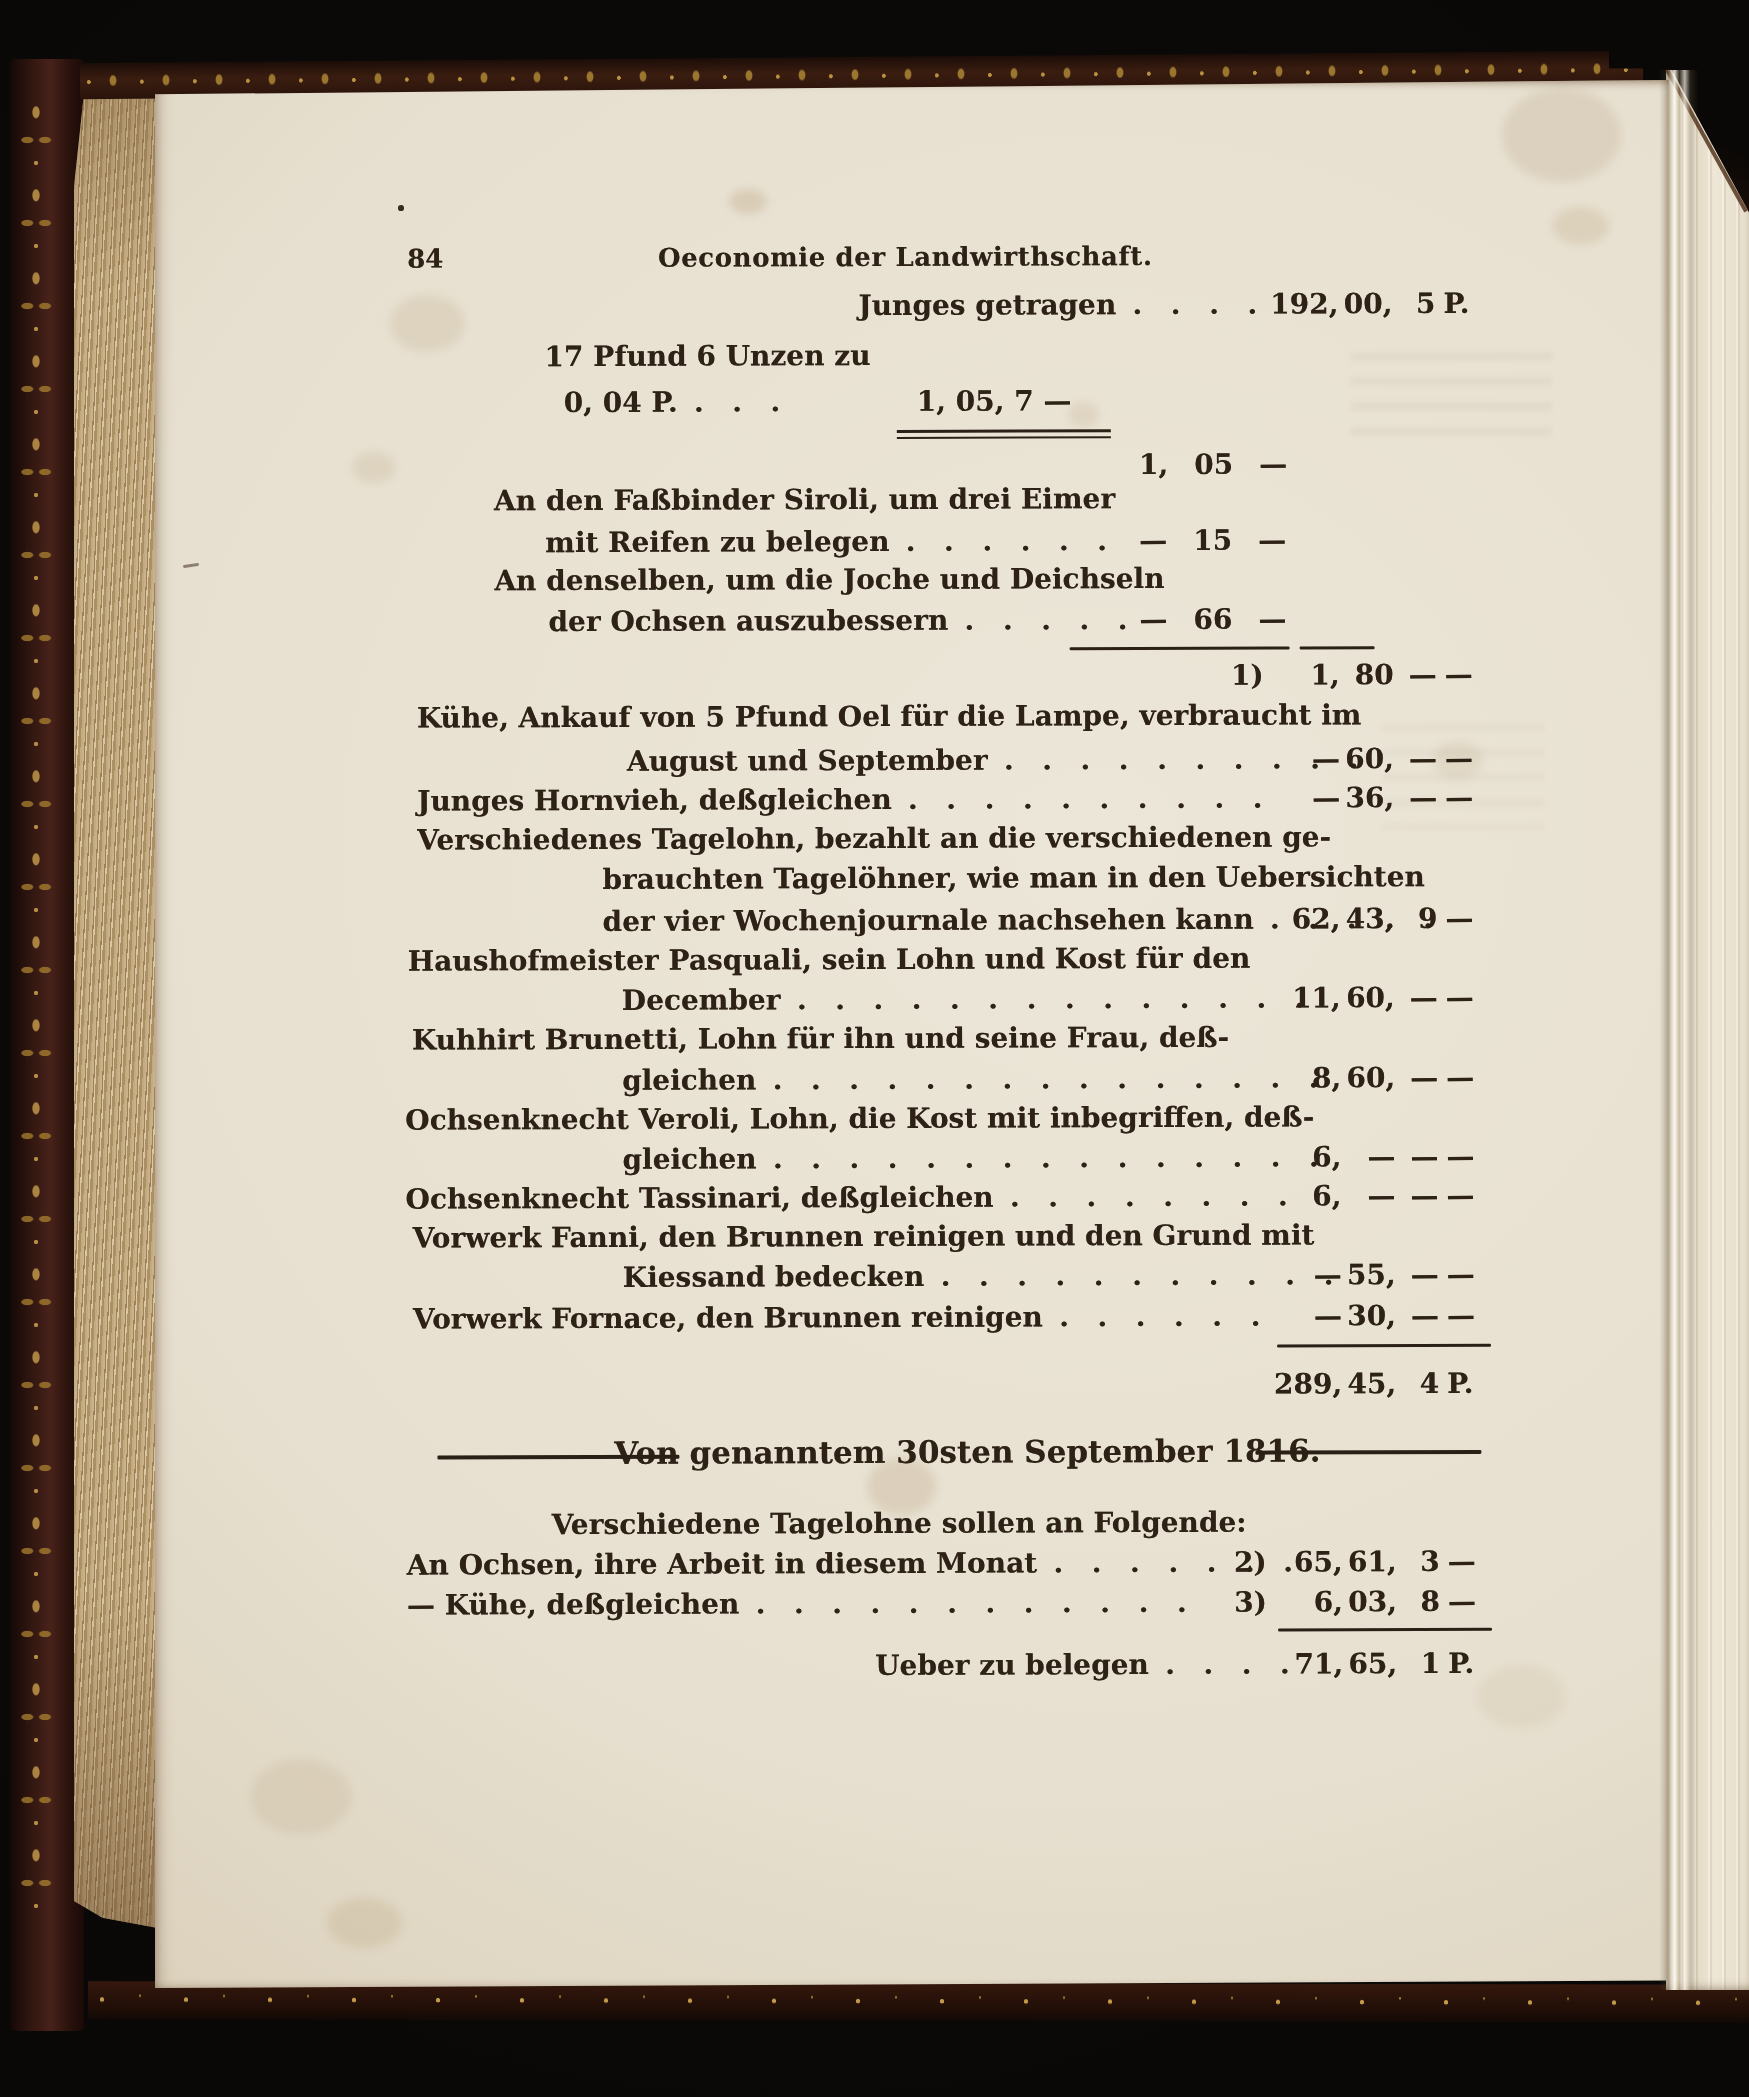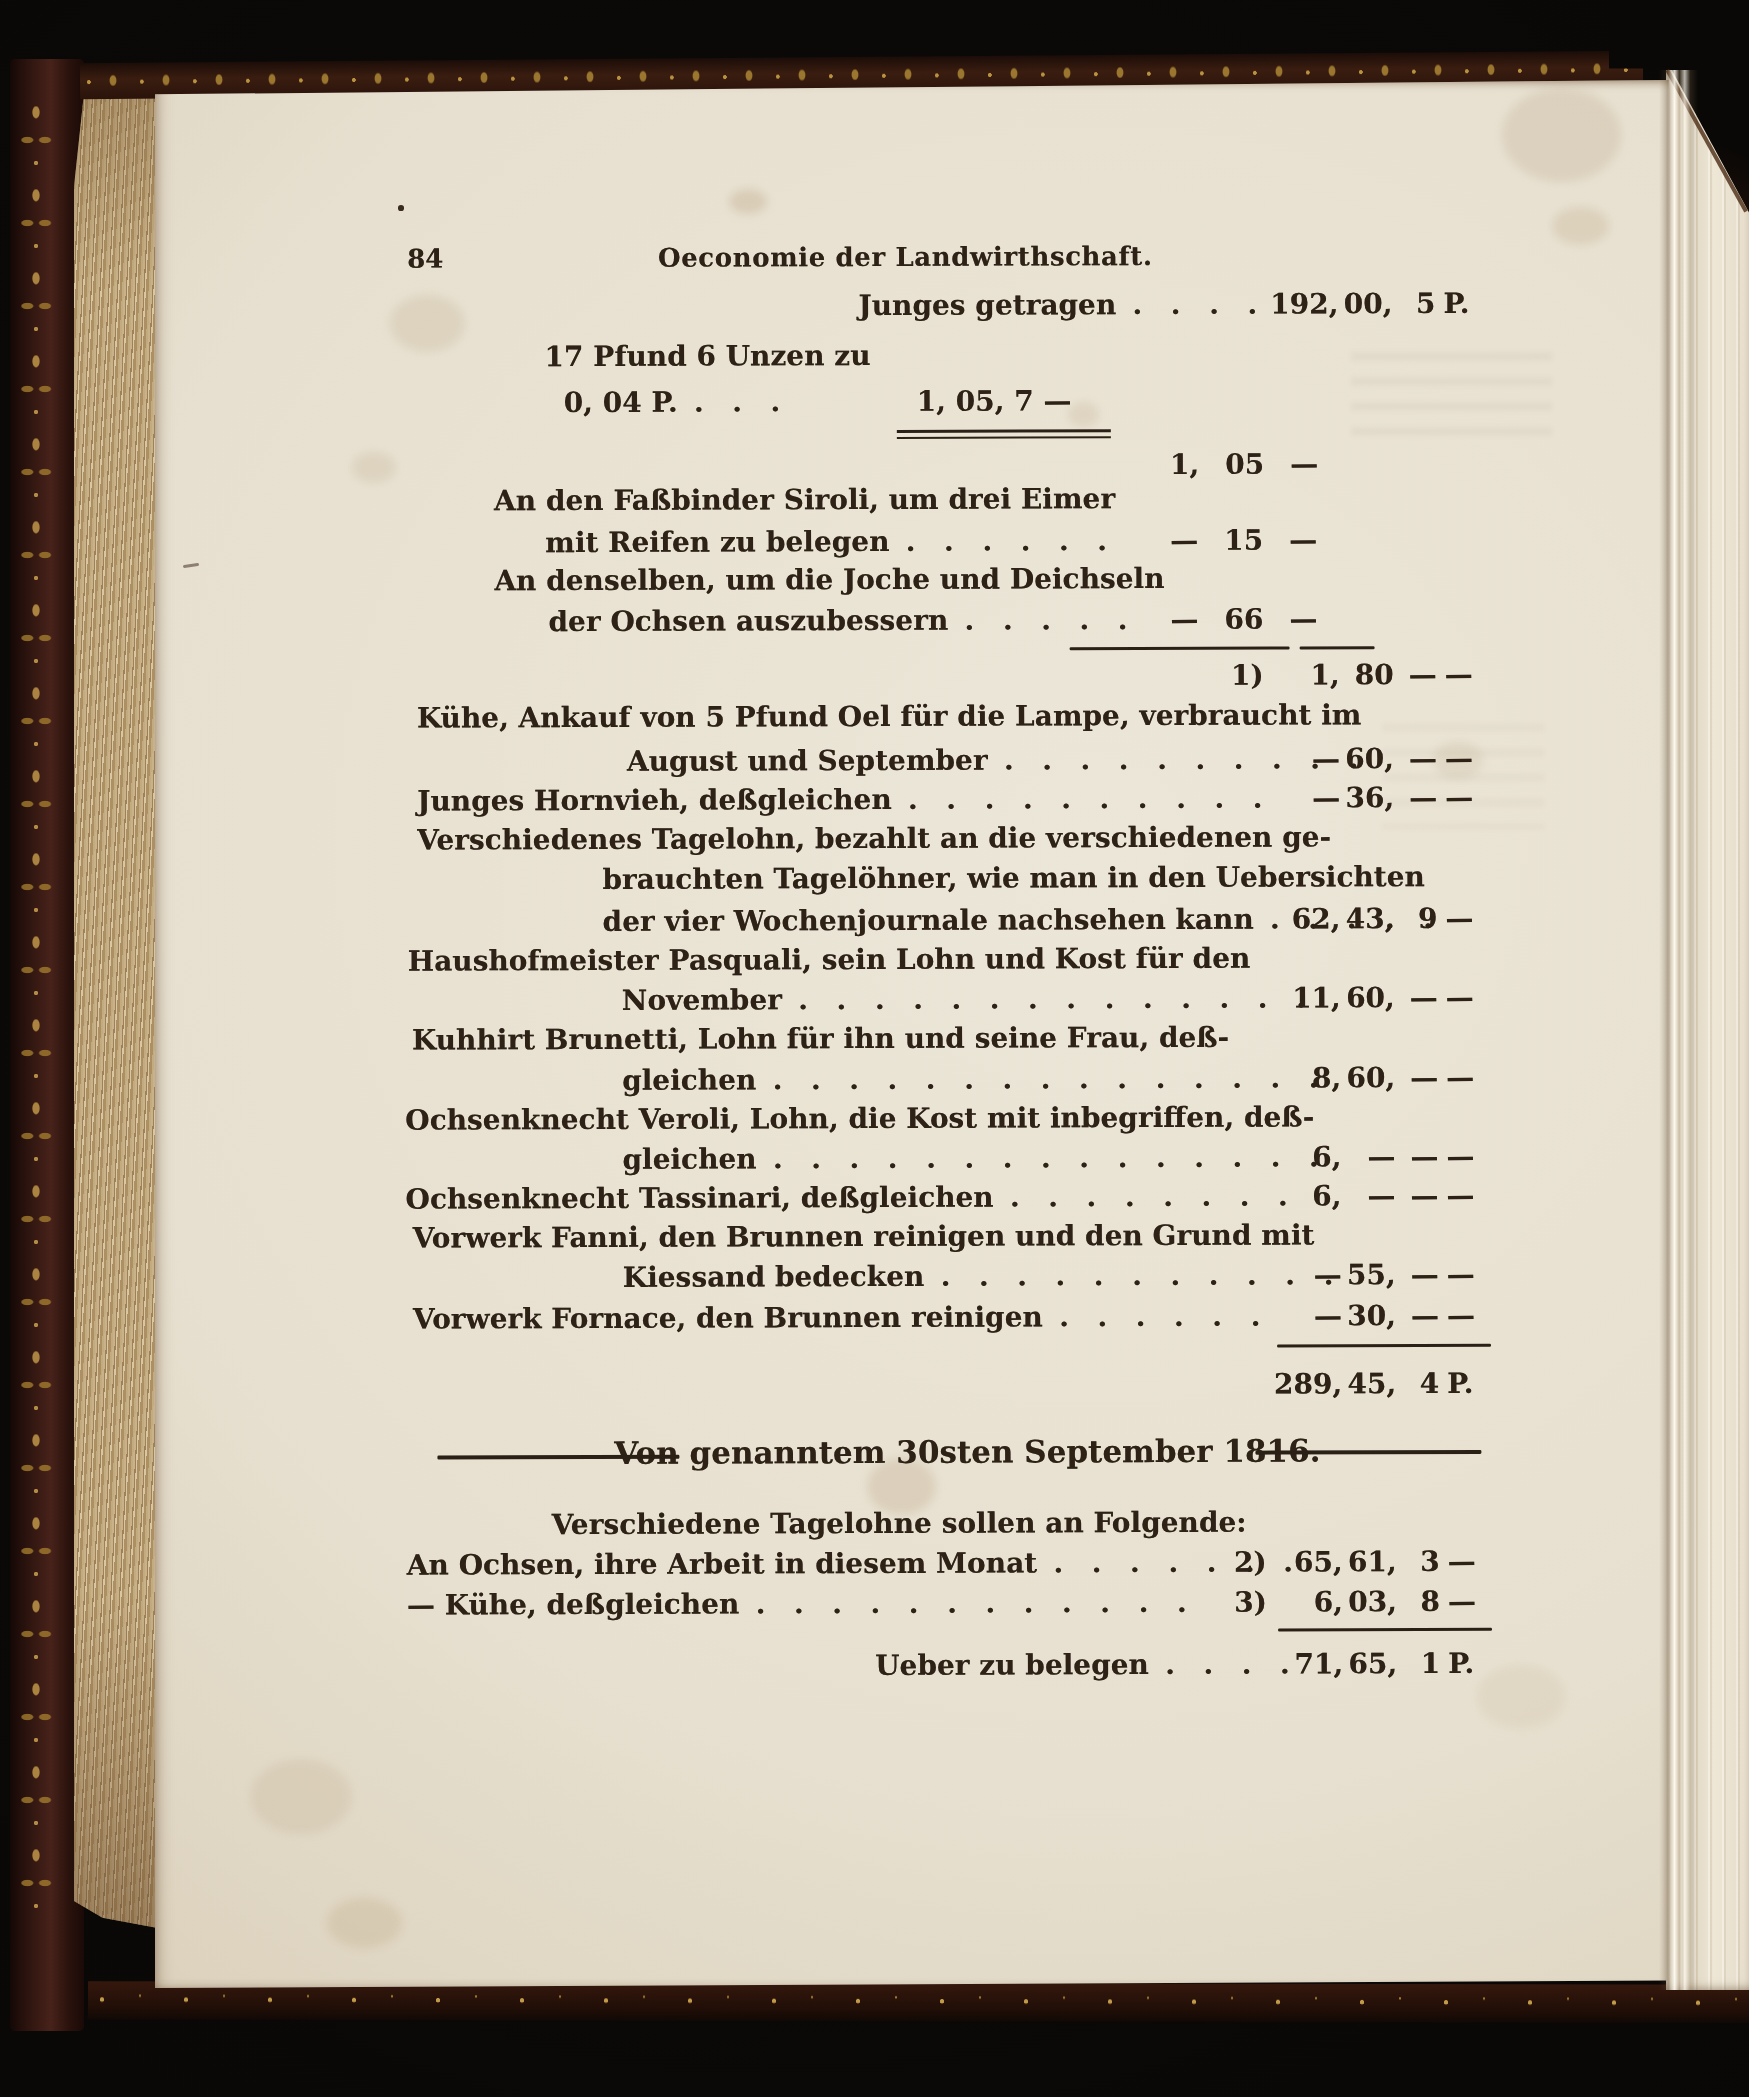--- a/index.html
+++ b/index.html
@@ -69,21 +69,21 @@
     text-shadow:0 0 0.6px rgba(46,34,23,.5);}
   .ln{position:absolute;left:0;width:100%;height:36px;white-space:nowrap;}
   .t{position:absolute;top:0;white-space:nowrap;}
   .dots{letter-spacing:9.4px;margin-left:16.3px;}
   .a{position:absolute;top:0;}
   .c1{left:1249px;width:92px;text-align:right;}
   .c2{left:1345px;width:50px;text-align:right;}
   .c3{left:1397px;width:41px;text-align:right;}
   .c4{left:1446px;width:58px;text-align:left;}
   .ref{left:1213px;width:52px;text-align:right;}
-  .inner{left:1172px;width:146px;word-spacing:16.3px;text-align:center;}
+  .inner{left:1141px;width:146px;word-spacing:16.3px;text-align:center;}
   .rule{position:absolute;background:#2a2015;height:3.1px;border-radius:1.3px;}
   .double-rule{position:absolute;height:3.8px;border-top:3.1px solid #2a2015;border-bottom:2.5px solid #2a2015;}
   .pagenum{position:absolute;left:410px;font-size:26px;}
   .runhead{position:absolute;left:908px;transform:translateX(-50%);font-size:26px;letter-spacing:0.6px;}
   .sechead{position:absolute;left:966px;transform:translateX(-50%);font-size:31px;}
 </style>
 </head>
 <body>
 
 <div id="canvas">
@@ -206,21 +206,21 @@
       <span class="a c2">43,</span>
       <span class="a c3">9</span>
       <span class="a c4">—</span>
     </div>
 
     <div class="ln" style="top:943px">
       <span class="t" style="left:408px"><span>Haushofmeister Pasquali, sein Lohn und Kost für den</span></span>
     </div>
 
     <div class="ln" style="top:983px">
-      <span class="t" style="left:622px"><span>November</span><span class="dots">. . . . . . . . . . . . . .</span></span>
+      <span class="t" style="left:622px"><span>December</span><span class="dots">. . . . . . . . . . . . . .</span></span>
       <span class="a c1">11,</span>
       <span class="a c2">60,</span>
       <span class="a c3">—</span>
       <span class="a c4">—</span>
     </div>
 
     <div class="ln" style="top:1022px">
       <span class="t" style="left:412px"><span>Kuhhirt Brunetti, Lohn für ihn und seine Frau, deß-</span></span>
     </div>
 

